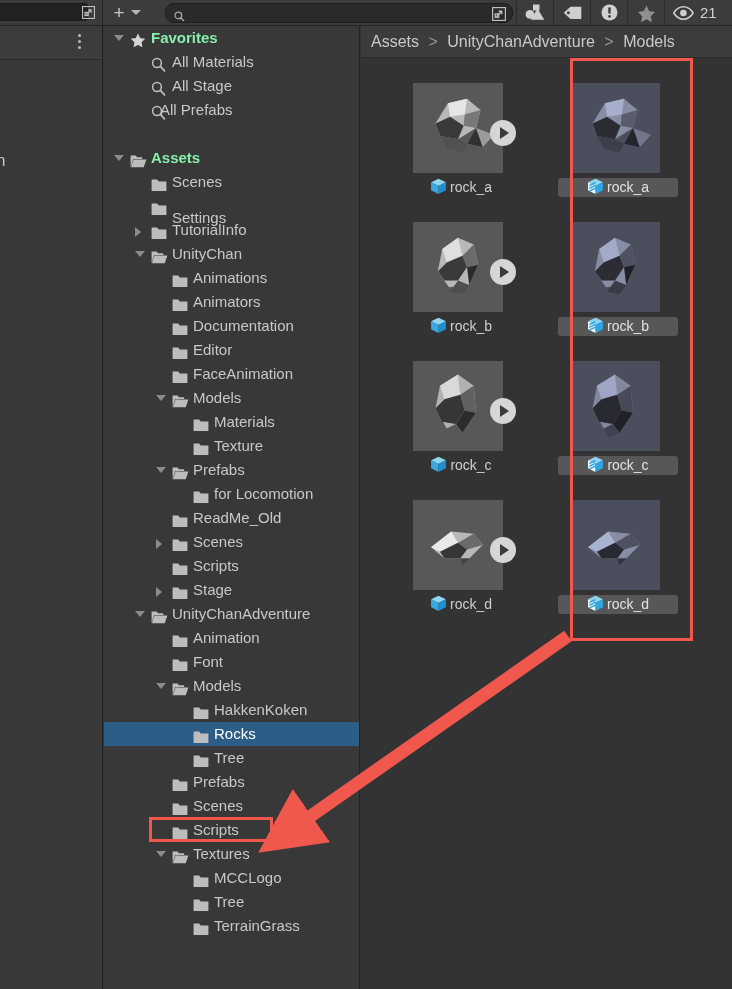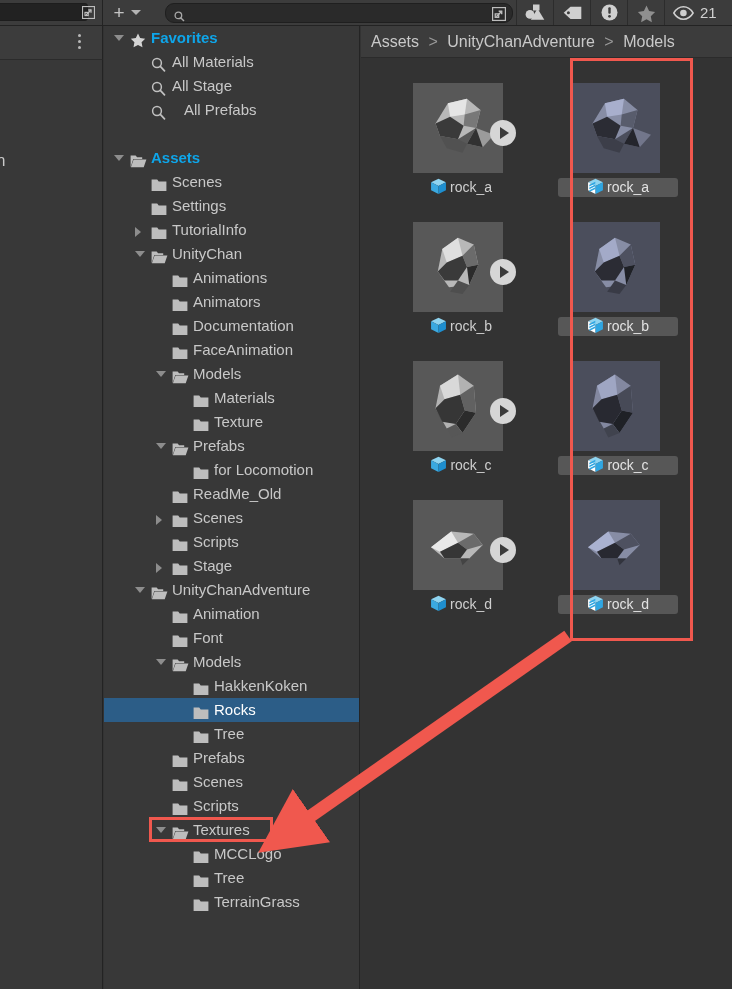--- a/index.html
+++ b/index.html
@@ -144,21 +144,21 @@
   .tree-row {
     position: relative;
     height: 24px;
     line-height: 24px;
     white-space: nowrap;
     color: #c8c8c8;
     font-size: 15px;
   }
   .tree-row.selected { background: #2c5d87; }
   .tree-row.selected .lbl { color: #ffffff; }
-  .tree-row.bold .lbl { font-weight: bold; color: #0ea5e9; }
+  .tree-row.bold .lbl { font-weight: bold; color: #86efac; }
   .tw {
     position: absolute; top: 9px;
     width: 0; height: 0;
   }
   .tw.closed {
     border-top: 5px solid transparent;
     border-bottom: 5px solid transparent;
     border-left: 6px solid #8d8d8d;
   }
   .tw.open {
@@ -363,21 +363,21 @@
               <circle cx="6" cy="6" r="4.4" fill="none" stroke="#c0c0c0" stroke-width="1.5"></circle>
               <path d="M9.3 9.3 L13.5 13.8" stroke="#c0c0c0" stroke-width="1.7" stroke-linecap="round"></path>
             </svg></span>
           <span class="lbl" style="left: 68px;">All Stage</span>
         </div>
         <div class="tree-row">
           <span class="tico" style="left: 47px;"><svg width="15" height="15" viewBox="0 0 15 15">
               <circle cx="6" cy="6" r="4.4" fill="none" stroke="#c0c0c0" stroke-width="1.5"></circle>
               <path d="M9.3 9.3 L13.5 13.8" stroke="#c0c0c0" stroke-width="1.7" stroke-linecap="round"></path>
             </svg></span>
-          <span class="lbl" style="left: 80px;">All Prefabs</span>
+          <span class="lbl" style="left: 56px;">All Prefabs</span>
         </div>
         <div class="tree-row">
           <span class="lbl" style="left: 47px;"></span>
         </div>
         <div class="tree-row bold">
           <span class="tw open" style="left: 10px;"></span>
           <span class="tico" style="left: 26px;"><svg width="17" height="14" viewBox="0 0 17 14">
               <path d="M0.6 13.3 L0.6 1.4 L5.6 1.4 L7.1 3.3 L12.2 3.3 L12.2 5.1 L3.3 5.1 L0.6 13.3 Z" fill="#bdbdbd"></path>
               <path d="M3.6 5.4 L16.4 5.4 L13.7 13.3 L0.9 13.3 Z" fill="#bdbdbd"></path>
             </svg></span>
@@ -386,21 +386,21 @@
         <div class="tree-row">
           <span class="tico" style="left: 47px;"><svg width="17" height="14" viewBox="0 0 17 14">
               <path d="M0.6 1.4 L6.2 1.4 L7.7 3.4 L15.4 3.4 L15.4 13.1 L0.6 13.1 Z" fill="#bdbdbd"></path>
             </svg></span>
           <span class="lbl" style="left: 68px;">Scenes</span>
         </div>
         <div class="tree-row">
           <span class="tico" style="left: 47px;"><svg width="17" height="14" viewBox="0 0 17 14">
               <path d="M0.6 1.4 L6.2 1.4 L7.7 3.4 L15.4 3.4 L15.4 13.1 L0.6 13.1 Z" fill="#bdbdbd"></path>
             </svg></span>
-          <span class="lbl" style="left: 68px;">Settings</span>
+          <span class="lbl" style="left: 68px; margin-top: 12px;">Settings</span>
         </div>
         <div class="tree-row">
           <span class="tw closed" style="left: 31px;"></span>
           <span class="tico" style="left: 47px;"><svg width="17" height="14" viewBox="0 0 17 14">
               <path d="M0.6 1.4 L6.2 1.4 L7.7 3.4 L15.4 3.4 L15.4 13.1 L0.6 13.1 Z" fill="#bdbdbd"></path>
             </svg></span>
           <span class="lbl" style="left: 68px;">TutorialInfo</span>
         </div>
         <div class="tree-row">
           <span class="tw open" style="left: 31px;"></span>
@@ -420,20 +420,26 @@
           <span class="tico" style="left: 68px;"><svg width="17" height="14" viewBox="0 0 17 14">
               <path d="M0.6 1.4 L6.2 1.4 L7.7 3.4 L15.4 3.4 L15.4 13.1 L0.6 13.1 Z" fill="#bdbdbd"></path>
             </svg></span>
           <span class="lbl" style="left: 89px;">Animators</span>
         </div>
         <div class="tree-row">
           <span class="tico" style="left: 68px;"><svg width="17" height="14" viewBox="0 0 17 14">
               <path d="M0.6 1.4 L6.2 1.4 L7.7 3.4 L15.4 3.4 L15.4 13.1 L0.6 13.1 Z" fill="#bdbdbd"></path>
             </svg></span>
           <span class="lbl" style="left: 89px;">Documentation</span>
+        </div>
+        <div class="tree-row">
+          <span class="tico" style="left: 68px;"><svg width="17" height="14" viewBox="0 0 17 14">
+              <path d="M0.6 1.4 L6.2 1.4 L7.7 3.4 L15.4 3.4 L15.4 13.1 L0.6 13.1 Z" fill="#bdbdbd"></path>
+            </svg></span>
+          <span class="lbl" style="left: 89px;">Editor</span>
         </div>
         <div class="tree-row">
           <span class="tico" style="left: 68px;"><svg width="17" height="14" viewBox="0 0 17 14">
               <path d="M0.6 1.4 L6.2 1.4 L7.7 3.4 L15.4 3.4 L15.4 13.1 L0.6 13.1 Z" fill="#bdbdbd"></path>
             </svg></span>
           <span class="lbl" style="left: 89px;">FaceAnimation</span>
         </div>
         <div class="tree-row">
           <span class="tw open" style="left: 52px;"></span>
           <span class="tico" style="left: 68px;"><svg width="17" height="14" viewBox="0 0 17 14">

